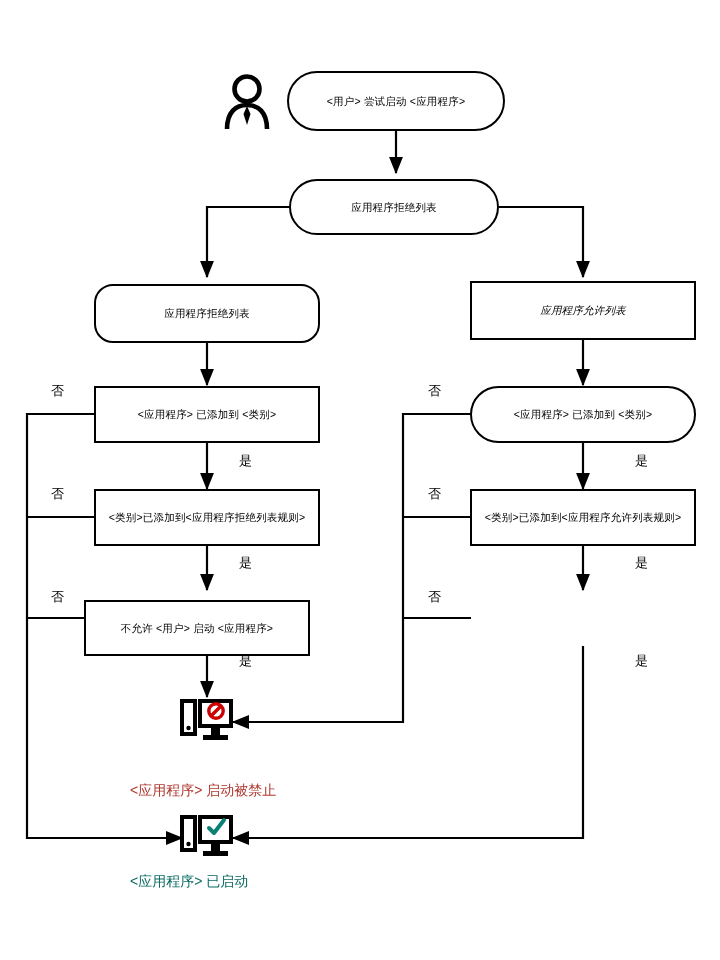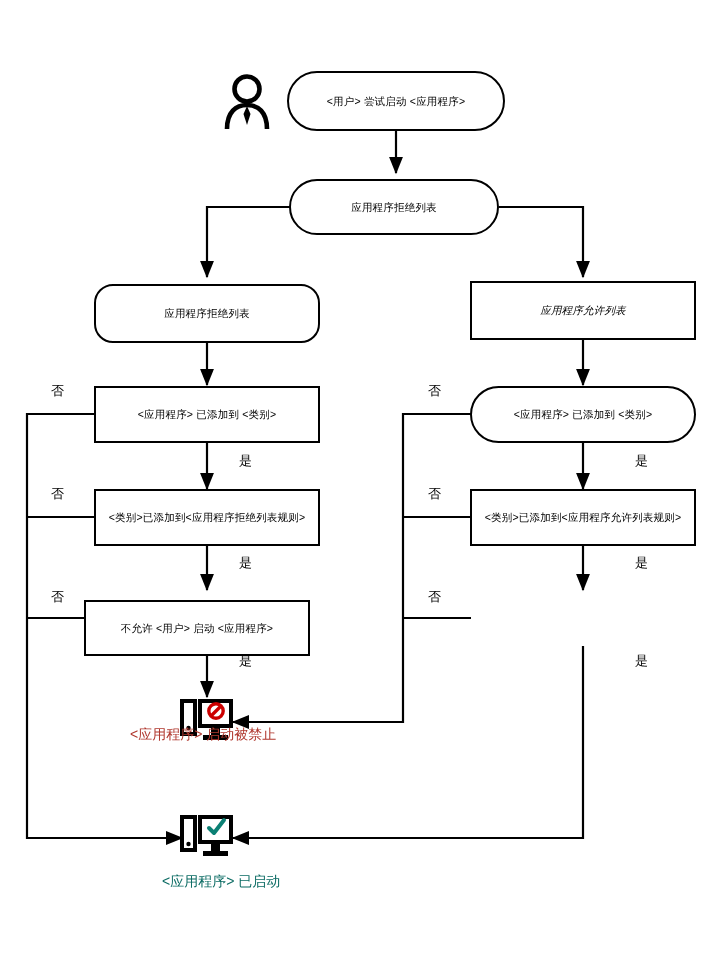--- a/index.html
+++ b/index.html
@@ -50,21 +50,21 @@
     font-size: 13px;
     color: #000000;
     white-space: nowrap;
   }
   .end-label {
     position: absolute;
     font-size: 14px;
     white-space: nowrap;
   }
   .end-label.denied { color: #b0382e; }
-  .end-label.allowed { color: #0b6b63; margin-left: 32px; }
+  .end-label.allowed { color: #0b6b63; }
   .icon-box {
     position: absolute;
   }
   .actor {
     position: absolute;
   }
 </style>
 </head>
 <body>
 
@@ -174,21 +174,21 @@
       <circle cx="8.5" cy="30" r="2.2" fill="#000"></circle>
 
       <rect x="20" y="3" width="31" height="25" fill="none" stroke="#000" stroke-width="4"></rect>
       <rect x="31" y="30" width="9" height="7" fill="#000"></rect>
       <rect x="23" y="37" width="25" height="5" fill="#000"></rect>
 
       <circle cx="36" cy="13" r="7.2" fill="none" stroke="#cc0000" stroke-width="3.4"></circle>
       <line x1="31" y1="18" x2="41" y2="8" stroke="#cc0000" stroke-width="3.4"></line>
     </svg>
   </div>
-  <div class="end-label denied" style="left:130px; top:726px;">&lt;应用程序&gt; 启动被禁止</div>
+  <div class="end-label denied" style="left:130px; top:782px;">&lt;应用程序&gt; 启动被禁止</div>
 
   <div class="icon-box" style="left:180px; top:814px;">
     <svg width="54" height="48" viewBox="0 0 54 48">
       <rect x="2" y="3" width="13" height="33" fill="none" stroke="#000" stroke-width="4"></rect>
       <circle cx="8.5" cy="30" r="2.2" fill="#000"></circle>
       <rect x="20" y="3" width="31" height="25" fill="none" stroke="#000" stroke-width="4"></rect>
       <rect x="31" y="30" width="9" height="7" fill="#000"></rect>
       <rect x="23" y="37" width="25" height="5" fill="#000"></rect>
 
       <path d="M29,14 L34,19 L44,6" fill="none" stroke="#0b8074" stroke-width="4" stroke-linecap="round" stroke-linejoin="round"></path>

